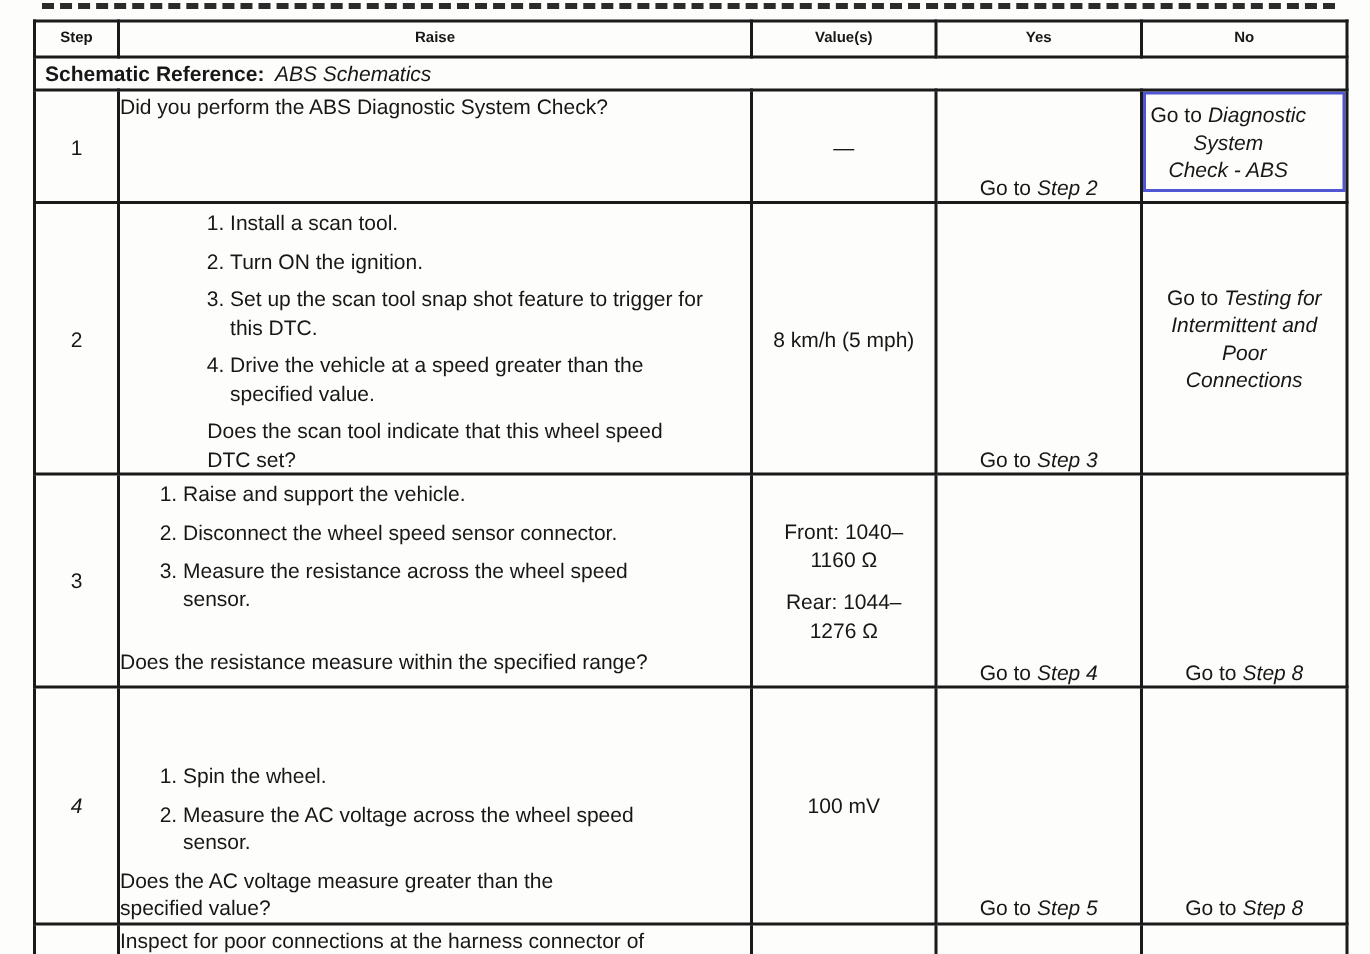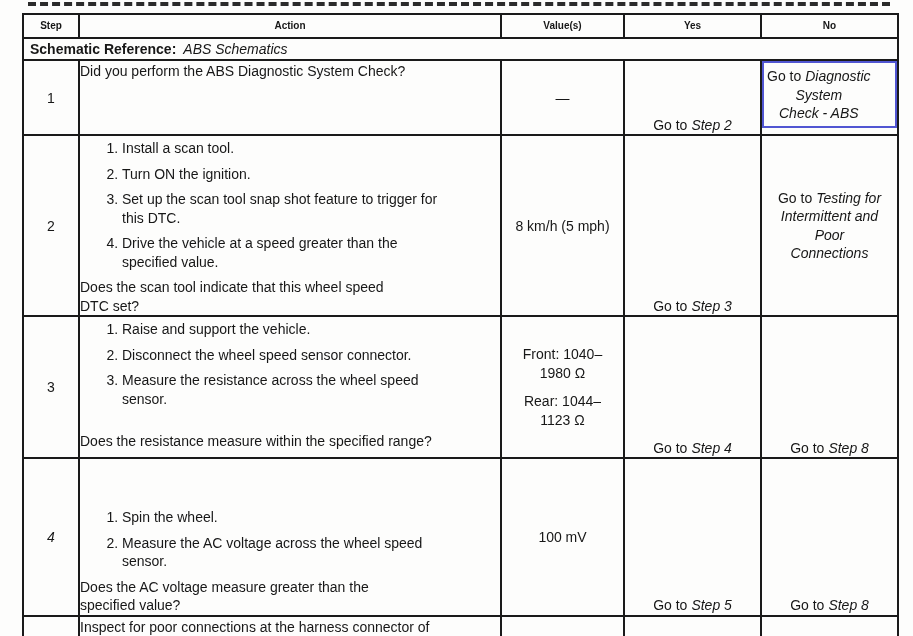--- a/index.html
+++ b/index.html
@@ -45,21 +45,21 @@
 
   tr.r1 { height: 75px; } tr.r2 { height: 161px; } tr.r3 { height: 142px; }
   tr.r4 { height: 100px; } tr.r5 { height: 95px; }
 
   td.step-cell { text-align: center; vertical-align: middle; }
   td.step-cell .it { font-style: italic; }
 
   td.action-cell { vertical-align: top; padding: 3px 8px 3px 9px; border-radius: 22px; }
   .action-flex { display: flex; flex-direction: column; }
   .r1 .action-flex { min-height: 66px; }
-  .r2 .action-flex { min-height: 152px; }
+  .r2 .action-flex { min-height: 152px; align-items: center; }
   .r3 .action-flex { min-height: 133px; }
   .r4 .action-flex { min-height: 91px; margin-top: 46px; }
   .r5 .action-flex { min-height: 86px; }
   .intro { white-space: pre-line; margin-top: 1px; }
   ol.steps { margin: 3px 0 0 0; padding-left: 42px; }
   ol.steps li { margin-bottom: 7px; white-space: pre-line; }
   .question { margin-top: auto; white-space: pre-line; }
 
   td.value-cell { text-align: center; vertical-align: middle; padding: 2px; }
   .vgroup { white-space: pre-line; }
@@ -93,21 +93,21 @@
       <col class="c-step">
         <col class="c-action">
         <col class="c-value">
         <col class="c-yes">
         <col class="c-no">
     </colgroup>
 
     <tbody>
         <tr class="hdr">
       <th>Step</th>
-      <th>Action</th>
+      <th>Raise</th>
       <th>Value(s)</th>
       <th>Yes</th>
       <th>No</th>
     </tr>
 
     <tr class="schematic">
       <td colspan="5">
         <span class="schem-label">Schematic Reference:</span><span class="schem-value">ABS Schematics</span>
       </td>
     </tr>
@@ -178,23 +178,23 @@
             <li>Raise and support the vehicle.</li>
             <li>Disconnect the wheel speed sensor connector.</li>
             <li>Measure the resistance across the wheel speed
 sensor.</li>
           </ol>
           <div class="question">Does the resistance measure within the specified range?</div>
         </div>
       </td>
       <td class="value-cell">
         <div class="vgroup">Front: 1040–
-1980 Ω</div>
+1160 Ω</div>
         <div class="vgroup">Rear: 1044–
-1123 Ω</div>
+1276 Ω</div>
       </td>
       <td class="yes-cell">
         <div class="goto"><span>Go to</span><span class="ref">Step 4</span></div>
       </td>
       <td class="no-cell">
         <div class="goto"><span>Go to</span><span class="ref">Step 8</span></div>
       </td>
     </tr>
 
     <tr class="r4">

